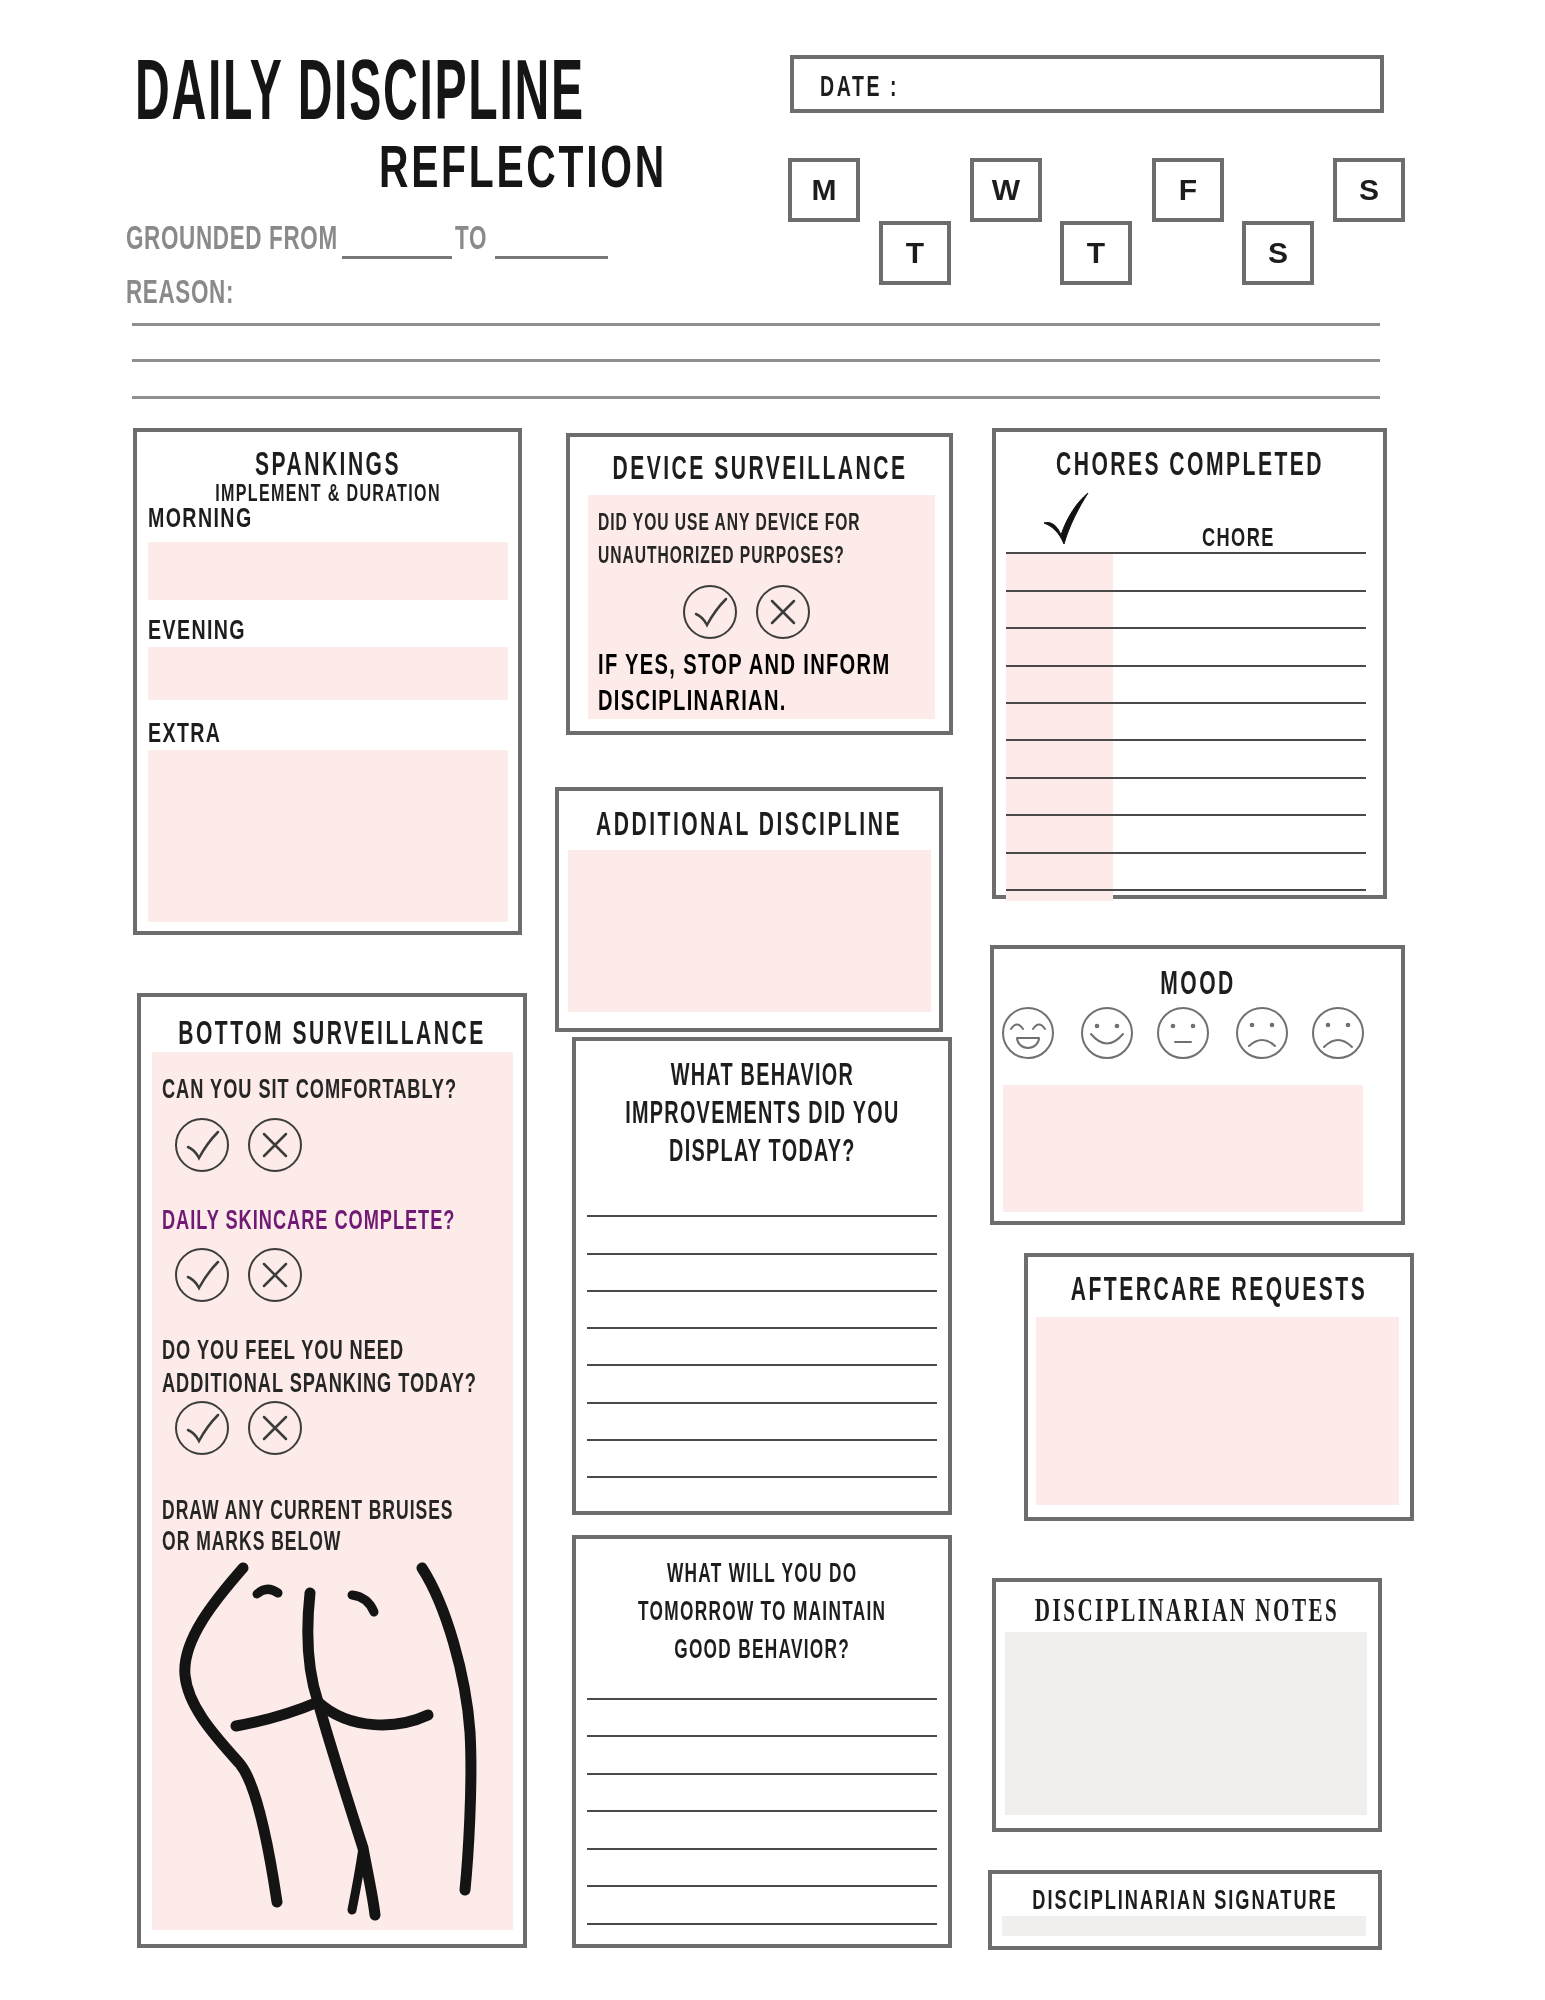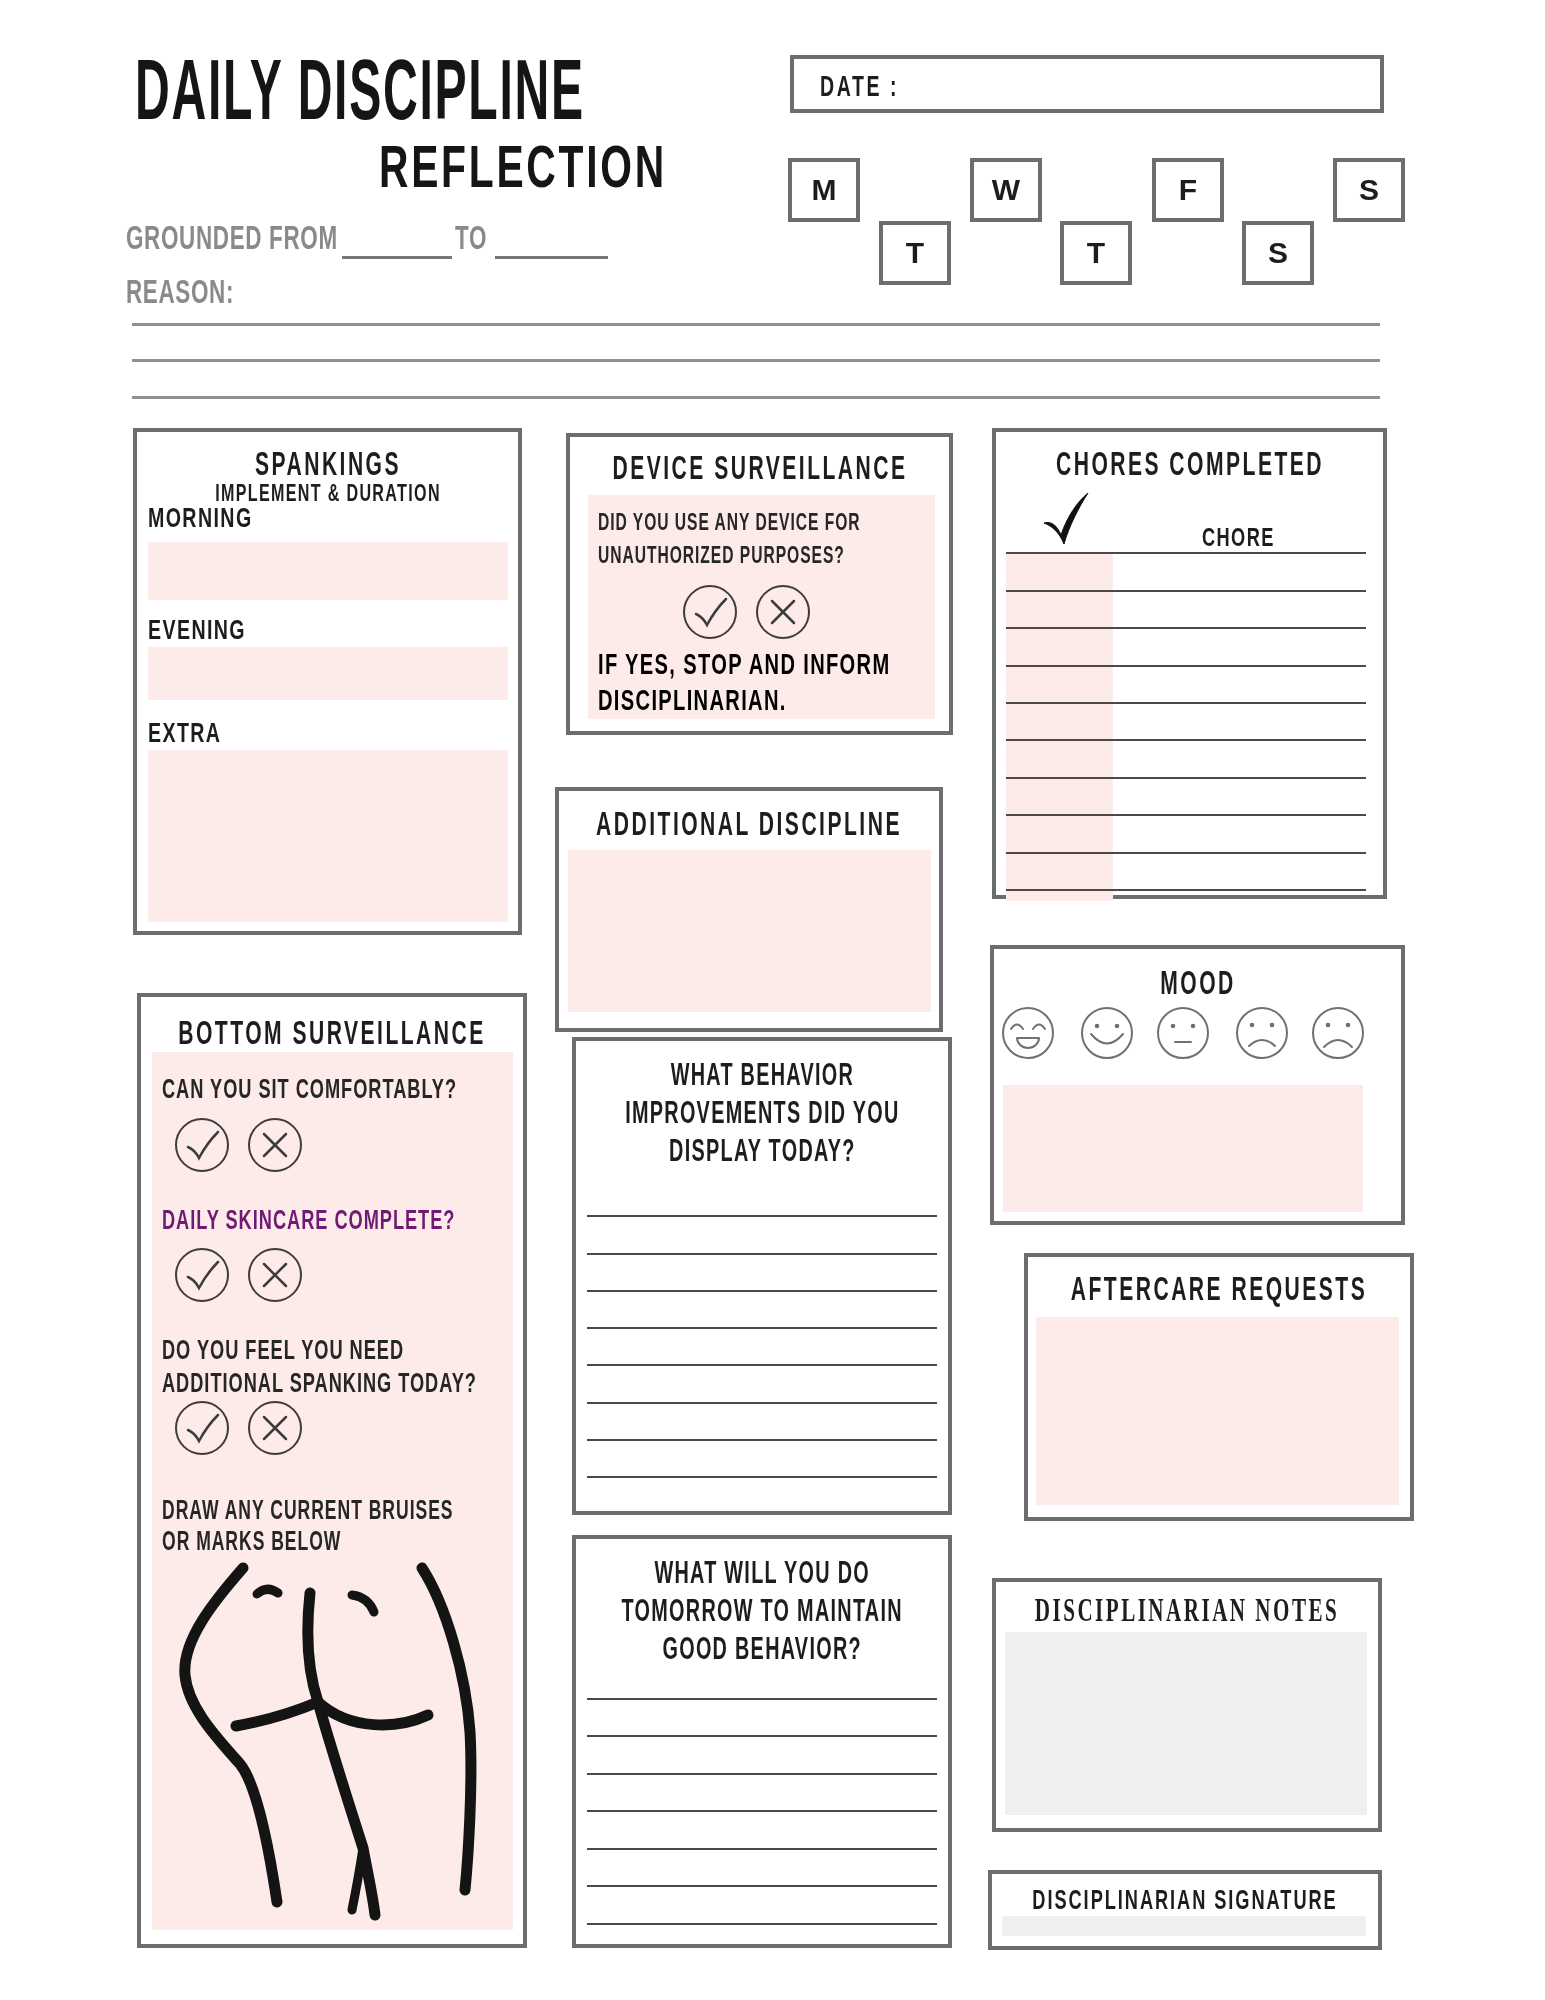--- a/index.html
+++ b/index.html
@@ -187,21 +187,21 @@
         <i></i>
         <i></i>
         <i></i>
         <i></i>
         <i></i>
         <i></i>
       </div>
   </div>
 
   <div class="box psh" style="left:572px;top:1535px;width:372px;height:405px;">
-    <div class="t wrap" style="left:31px;top:15px;width:310px;font-size:31px;letter-spacing:2px;line-height:38px;">
+    <div class="t wrap" style="left:31px;top:15px;width:310px;font-size:27px;letter-spacing:2px;line-height:38px;">
       <span class="cx" style="--s:.64">WHAT WILL YOU DO TOMORROW TO MAINTAIN GOOD BEHAVIOR?</span>
     </div>
     <div class="rules" style="left:11px;top:123px;width:350px;height:263px;">
         <i></i>
         <i></i>
         <i></i>
         <i></i>
         <i></i>
         <i></i>
         <i></i>

